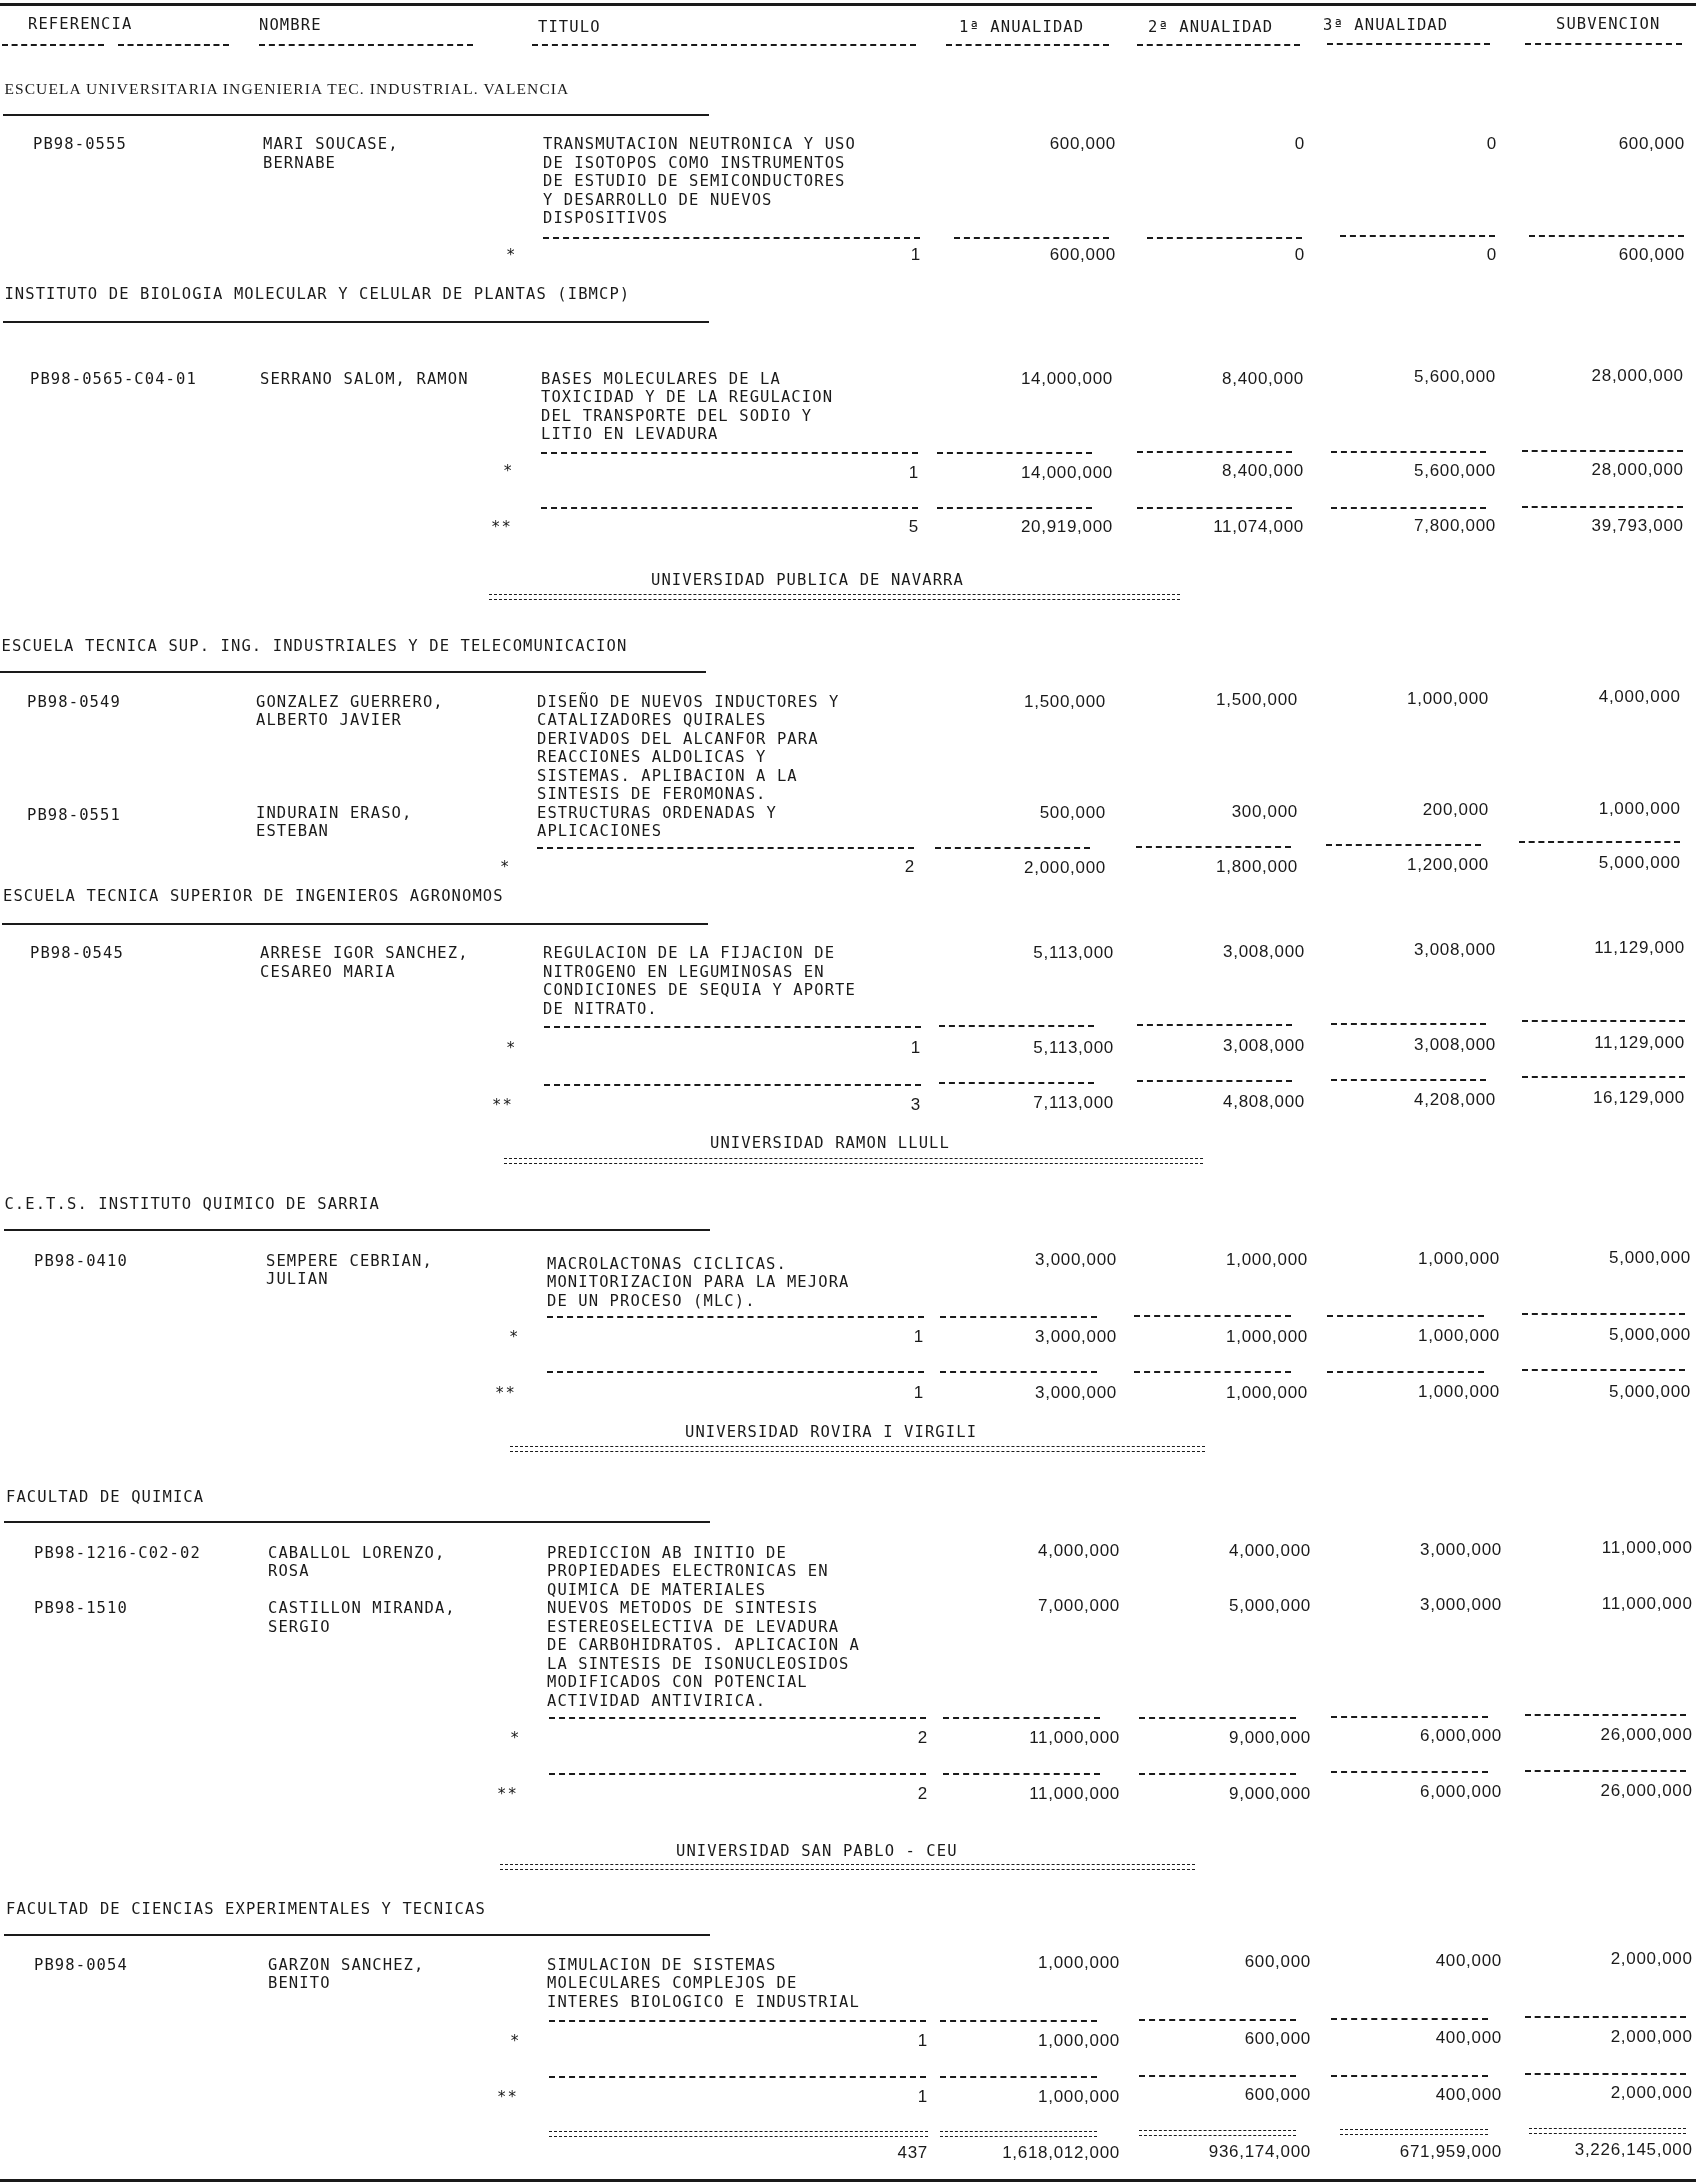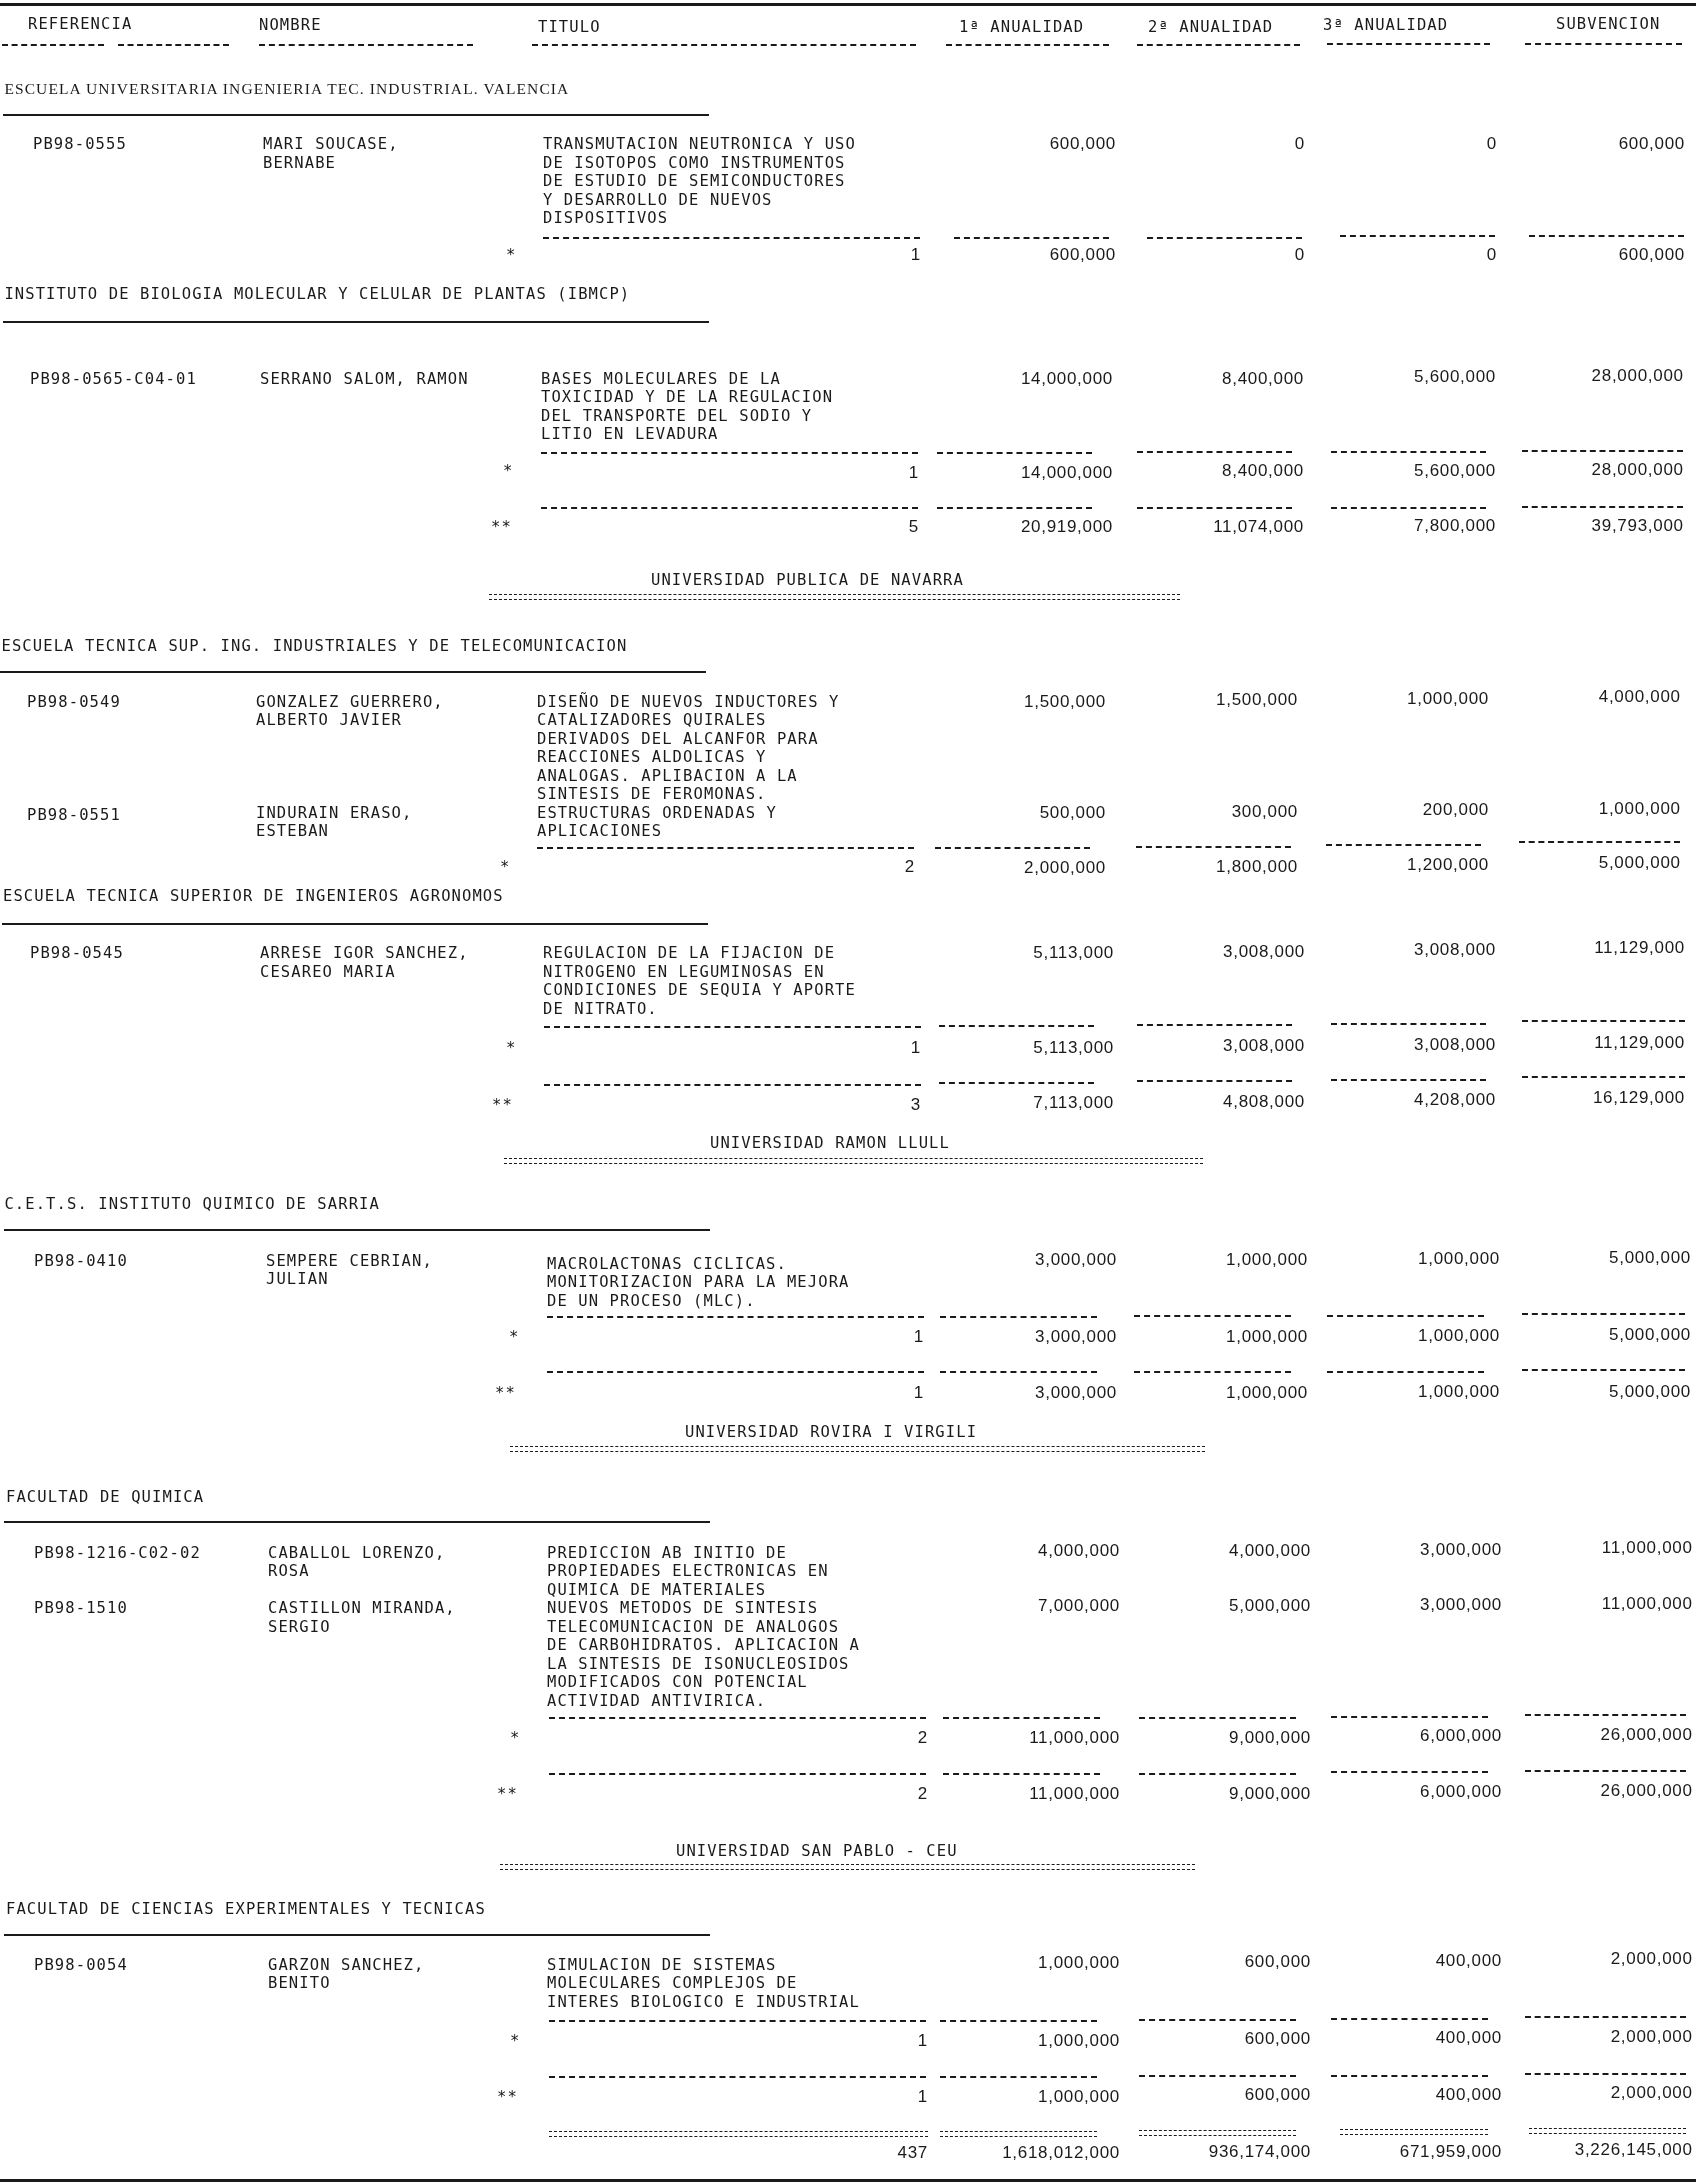--- a/index.html
+++ b/index.html
@@ -102,21 +102,21 @@
   <div class="dbl" style="left:489px;top:594px;width:691px;"></div>
   <div class="t" style="left:1.5px;top:637px;">ESCUELA TECNICA SUP. ING. INDUSTRIALES Y DE TELECOMUNICACION</div>
   <div class="solid" style="left:0px;top:671px;width:706px;"></div>
   <div class="t" style="left:27px;top:693px;">PB98-0549</div>
   <div class="t" style="left:256px;top:693px;">GONZALEZ GUERRERO,</div>
   <div class="t" style="left:256px;top:711px;">ALBERTO JAVIER</div>
   <div class="t" style="left:537px;top:693px;">DISEÑO DE NUEVOS INDUCTORES Y</div>
   <div class="t" style="left:537px;top:711px;">CATALIZADORES QUIRALES</div>
   <div class="t" style="left:537px;top:730px;">DERIVADOS DEL ALCANFOR PARA</div>
   <div class="t" style="left:537px;top:748px;">REACCIONES ALDOLICAS Y</div>
-  <div class="t" style="left:537px;top:767px;">ANALOGAS. APLIBACION A LA</div>
+  <div class="t" style="left:537px;top:767px;">SISTEMAS. APLIBACION A LA</div>
   <div class="t" style="left:537px;top:785px;">SINTESIS DE FEROMONAS.</div>
   <div class="num" style="right:591px;top:693px;">1,500,000</div>
   <div class="num" style="right:399px;top:691px;">1,500,000</div>
   <div class="num" style="right:208px;top:690px;">1,000,000</div>
   <div class="num" style="right:16.3px;top:688px;">4,000,000</div>
   <div class="t" style="left:27px;top:806px;">PB98-0551</div>
   <div class="t" style="left:256px;top:804px;">INDURAIN ERASO,</div>
   <div class="t" style="left:256px;top:822px;">ESTEBAN</div>
   <div class="t" style="left:537px;top:804px;">ESTRUCTURAS ORDENADAS Y</div>
   <div class="t" style="left:537px;top:822px;">APLICACIONES</div>
@@ -220,21 +220,21 @@
   <div class="t" style="left:547px;top:1562px;">PROPIEDADES ELECTRONICAS EN</div>
   <div class="t" style="left:547px;top:1581px;">QUIMICA DE MATERIALES</div>
   <div class="num" style="right:577px;top:1542px;">4,000,000</div>
   <div class="num" style="right:386px;top:1542px;">4,000,000</div>
   <div class="num" style="right:195px;top:1541px;">3,000,000</div>
   <div class="num" style="right:4.4px;top:1539px;">11,000,000</div>
   <div class="t" style="left:34px;top:1599px;">PB98-1510</div>
   <div class="t" style="left:268px;top:1599px;">CASTILLON MIRANDA,</div>
   <div class="t" style="left:268px;top:1618px;">SERGIO</div>
   <div class="t" style="left:547px;top:1599px;">NUEVOS METODOS DE SINTESIS</div>
-  <div class="t" style="left:547px;top:1618px;">TELECOMUNICACION DE ANALOGOS</div>
+  <div class="t" style="left:547px;top:1618px;">ESTEREOSELECTIVA DE LEVADURA</div>
   <div class="t" style="left:547px;top:1636px;">DE CARBOHIDRATOS. APLICACION A</div>
   <div class="t" style="left:547px;top:1655px;">LA SINTESIS DE ISONUCLEOSIDOS</div>
   <div class="t" style="left:547px;top:1673px;">MODIFICADOS CON POTENCIAL</div>
   <div class="t" style="left:547px;top:1692px;">ACTIVIDAD ANTIVIRICA.</div>
   <div class="num" style="right:577px;top:1597px;">7,000,000</div>
   <div class="num" style="right:386px;top:1597px;">5,000,000</div>
   <div class="num" style="right:195px;top:1596px;">3,000,000</div>
   <div class="num" style="right:4.4px;top:1595px;">11,000,000</div>
   <div class="dash" style="left:549px;top:1717px;width:377px;"></div>
   <div class="dash" style="left:943px;top:1717px;width:157px;"></div>

